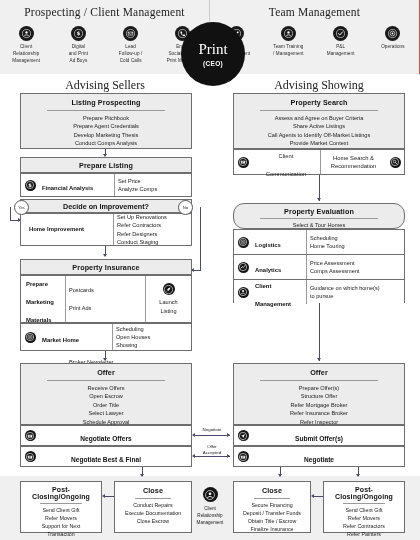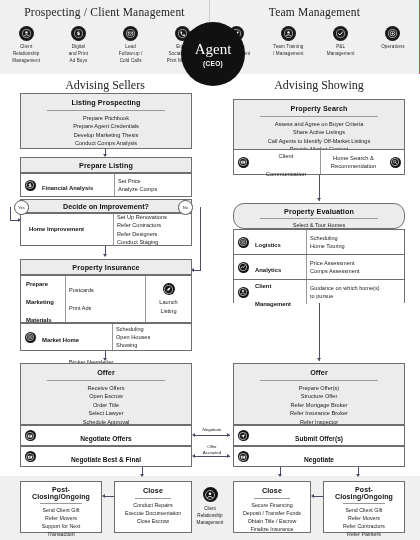--- a/index.html
+++ b/index.html
@@ -245,21 +245,21 @@
                 <circle cx="8" cy="8" r="1.7" fill="#fff"></circle>
               </svg>
           </div>
           <div class="blabel ml">Operations</div>
         </div>
 
       </div>
     </div>
 
     <div class="agent">
-      <div class="a1">Agent</div>
+      <div class="a1">Print</div>
       <div class="a2">(CEO)</div>
     </div>
   </div>
 
   <div class="botband"></div>
 
   <div class="colhead" id="head-sellers">Advising Sellers</div>
   <div class="colhead" id="head-buyers">Advising Showing</div>
 
   <div class="box shaded" style="left:20px;top:93px;width:172px;height:56px;padding:4px 5px;">
@@ -440,21 +440,21 @@
     <div class="cicon">
       <svg width="10" height="10" viewBox="0 0 16 16">
           <circle cx="8" cy="8" r="7.2" fill="none" stroke="#fff" stroke-width="1"></circle>
           <circle cx="8" cy="6" r="2.1" fill="#fff"></circle>
           <path d="M3.6 13 A4.9 4.9 0 0 1 12.4 13" fill="none" stroke="#fff" stroke-width="1.3"></path>
         </svg>
     </div>
     <div class="clabel ml">Client<br>Relationship<br>Management</div>
   </div>
 
-  <div class="box shaded" style="left:233px;top:93px;width:172px;height:56px;padding:4px 5px;margin-top:6px;">
+  <div class="box shaded" style="left:233px;top:93px;width:172px;height:56px;padding:4px 5px;">
     <div class="sec-title">Property Search</div>
     <div class="sec-rule"></div>
     <div class="sec-list ml">Assess and Agree on Buyer Criteria<br>Share Active Listings<br>Call Agents to Identify Off-Market Listings<br>Provide Market Context</div>
   </div>
   <div class="box" style="left:233px;top:149px;width:172px;height:26px;">
     <div class="row first" style="height:24px;">
       <div class="cell" style="width:18px;display:flex;justify-content:center;">
         <div class="ico">
           <svg width="8" height="8" viewBox="0 0 16 16">
               <circle cx="8" cy="8" r="7.3" fill="none" stroke="#fff" stroke-width="1.2"></circle>

